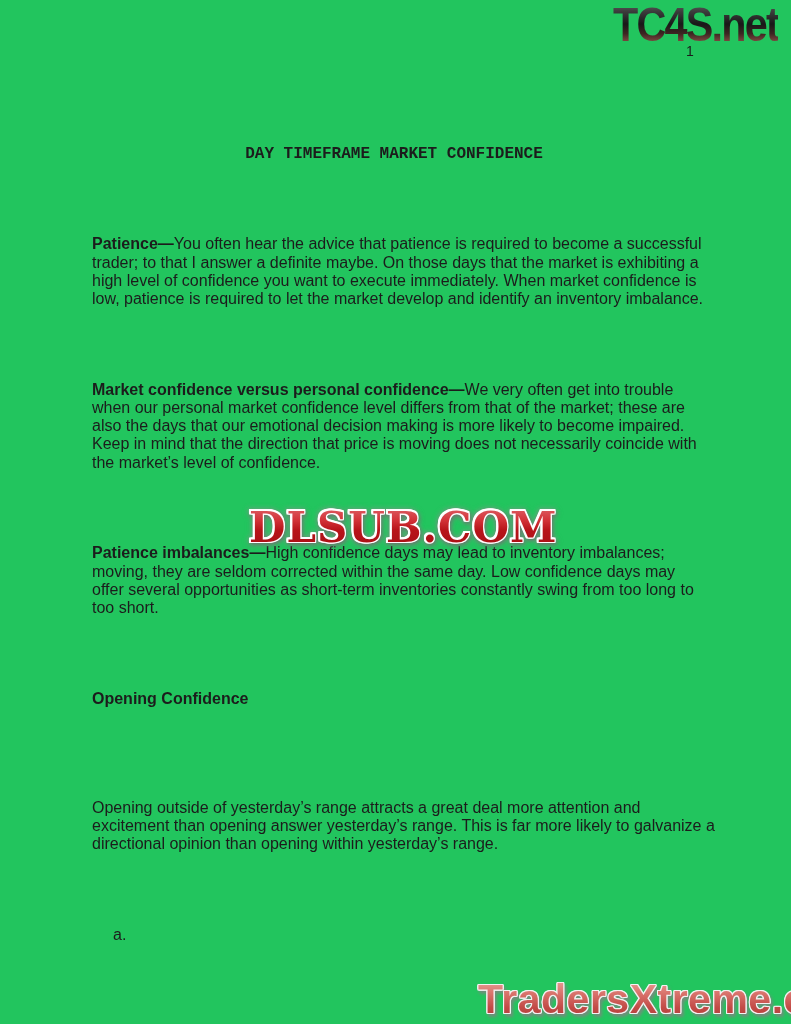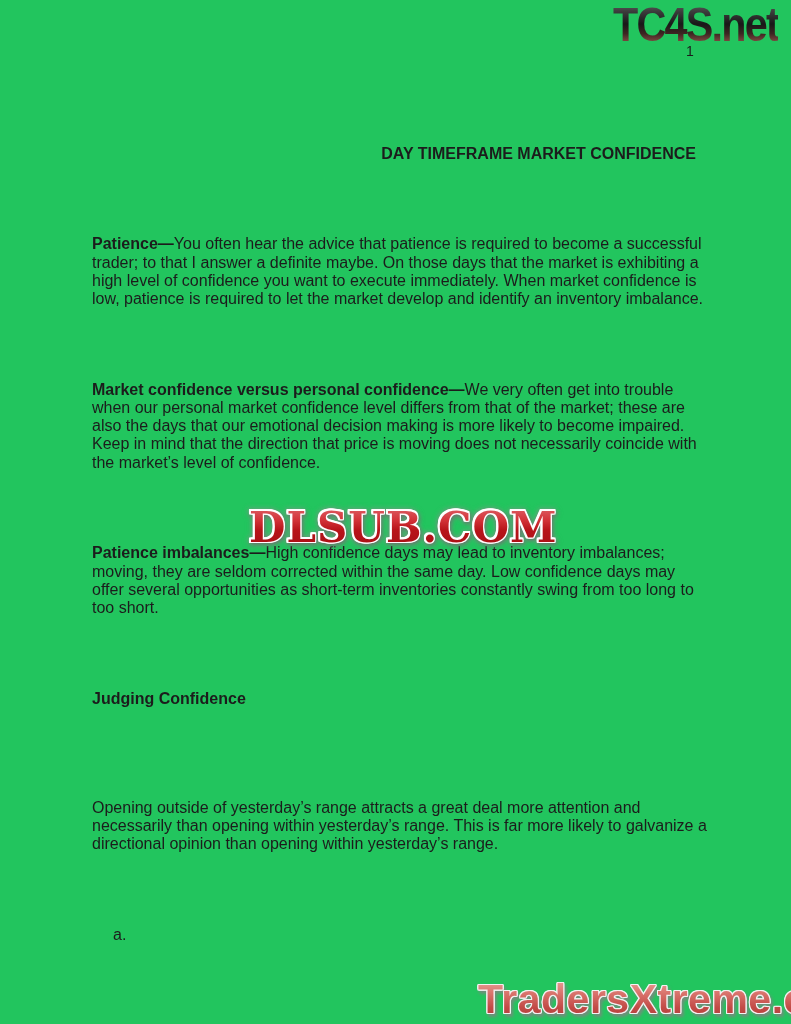--- a/index.html
+++ b/index.html
@@ -18,21 +18,21 @@
       #3d2522 68%, var(--logo-brown,#7e4a41) 85%, #9c6e61 100%);
     -webkit-background-clip:text;background-clip:text;color:transparent;
   }
   .pagenum{position:absolute;top:44px;left:686px;font-size:14px;line-height:1.1;}
   
   .content{
     position:absolute;left:92px;top:90px;width:695px;
     font-size:16px;line-height:18.2px;white-space:pre-wrap;
   }
   .content p{margin:0 0 18px 0;}
-  .title{font-weight:bold;text-align:right;width:604px;}
+  .title{font-weight:bold;text-align:center;width:604px;font-family:Liberation Mono, monospace;}
   .bold{font-weight:bold;}
   .li{position:relative;padding-left:48px;}
   .li .marker{position:absolute;left:21px;top:0;}
   
   .watermark{
     position:absolute;left:249px;top:487px;
     font-family:"DejaVu Serif",serif;font-weight:bold;
     font-size:42px;line-height:1;letter-spacing:1px;
     background:linear-gradient(180deg,
       var(--wm-red-light,#dd6066) 0%, #d4343a 30%,
@@ -79,25 +79,25 @@
 when our personal market confidence level differs from that of the market; these are
 also the days that our emotional decision making is more likely to become impaired.
 Keep in mind that the direction that price is moving does not necessarily coincide with
 the market’s level of confidence.</span></p>
 
     <p><b class="lead">Patience imbalances—</b><span>High confidence days may lead to inventory imbalances;
 moving, they are seldom corrected within the same day. Low confidence days may
 offer several opportunities as short-term inventories constantly swing from too long to
 too short.</span></p>
 
-    <p class="bold">Judging Confidence</p>
+    <p class="bold">Opening Confidence</p>
 
 
     <p><span>Opening outside of yesterday’s range attracts a great deal more attention and
-necessarily than opening within yesterday’s range. This is far more likely to galvanize a
+excitement than opening answer yesterday’s range. This is far more likely to galvanize a
 directional opinion than opening within yesterday’s range.</span></p>
 
     <div class="li">
       <span class="marker">a.</span>
     </div>
     
 
     
 
   </div>

